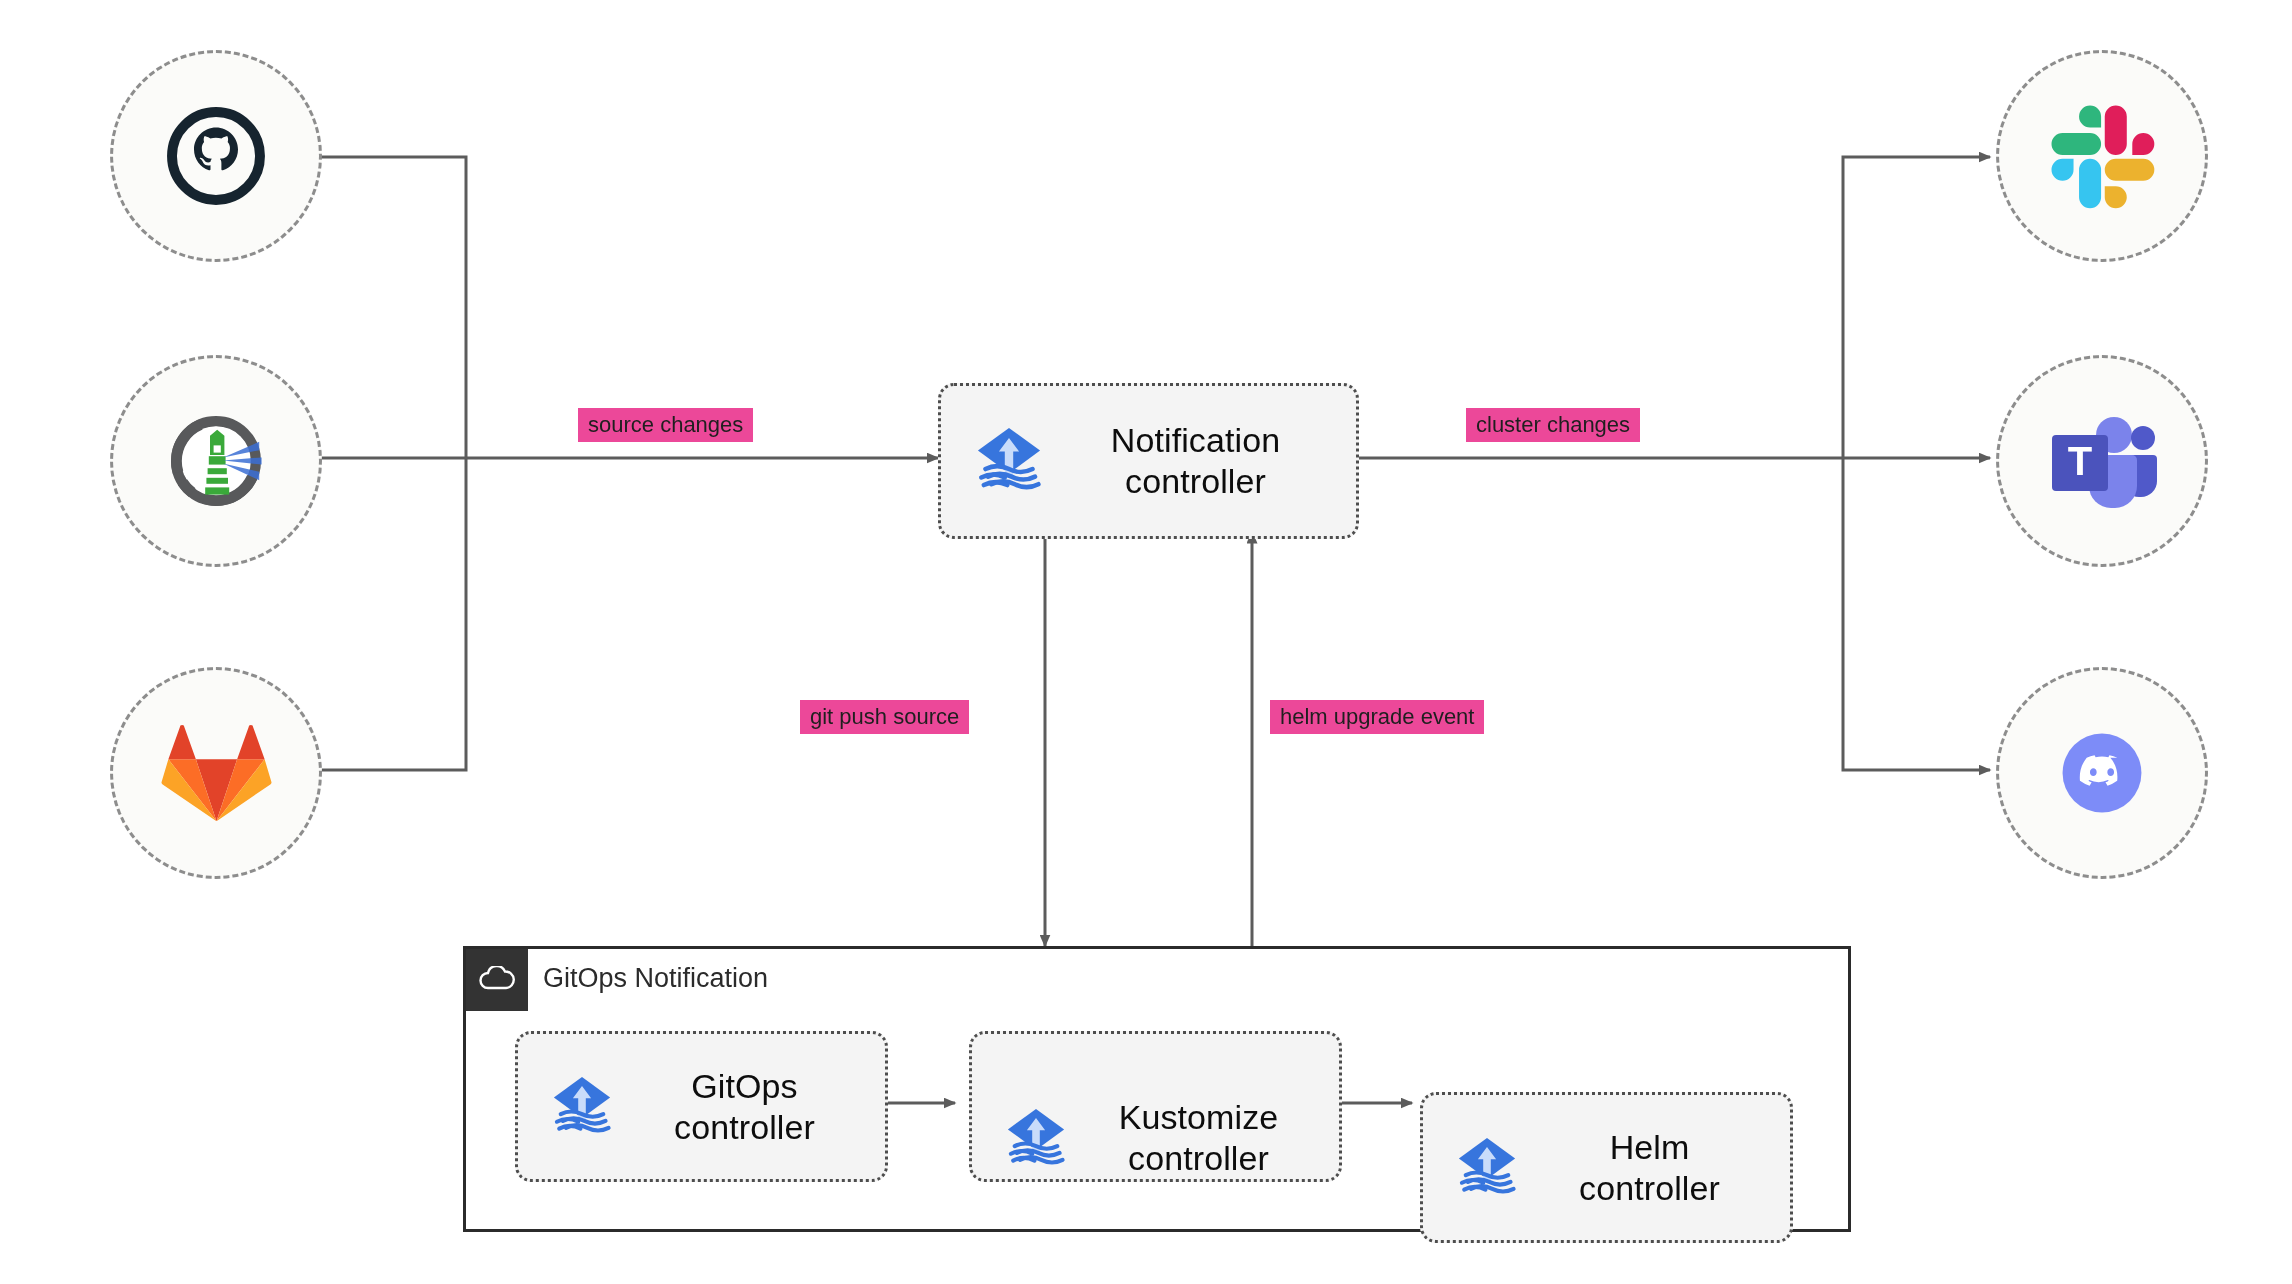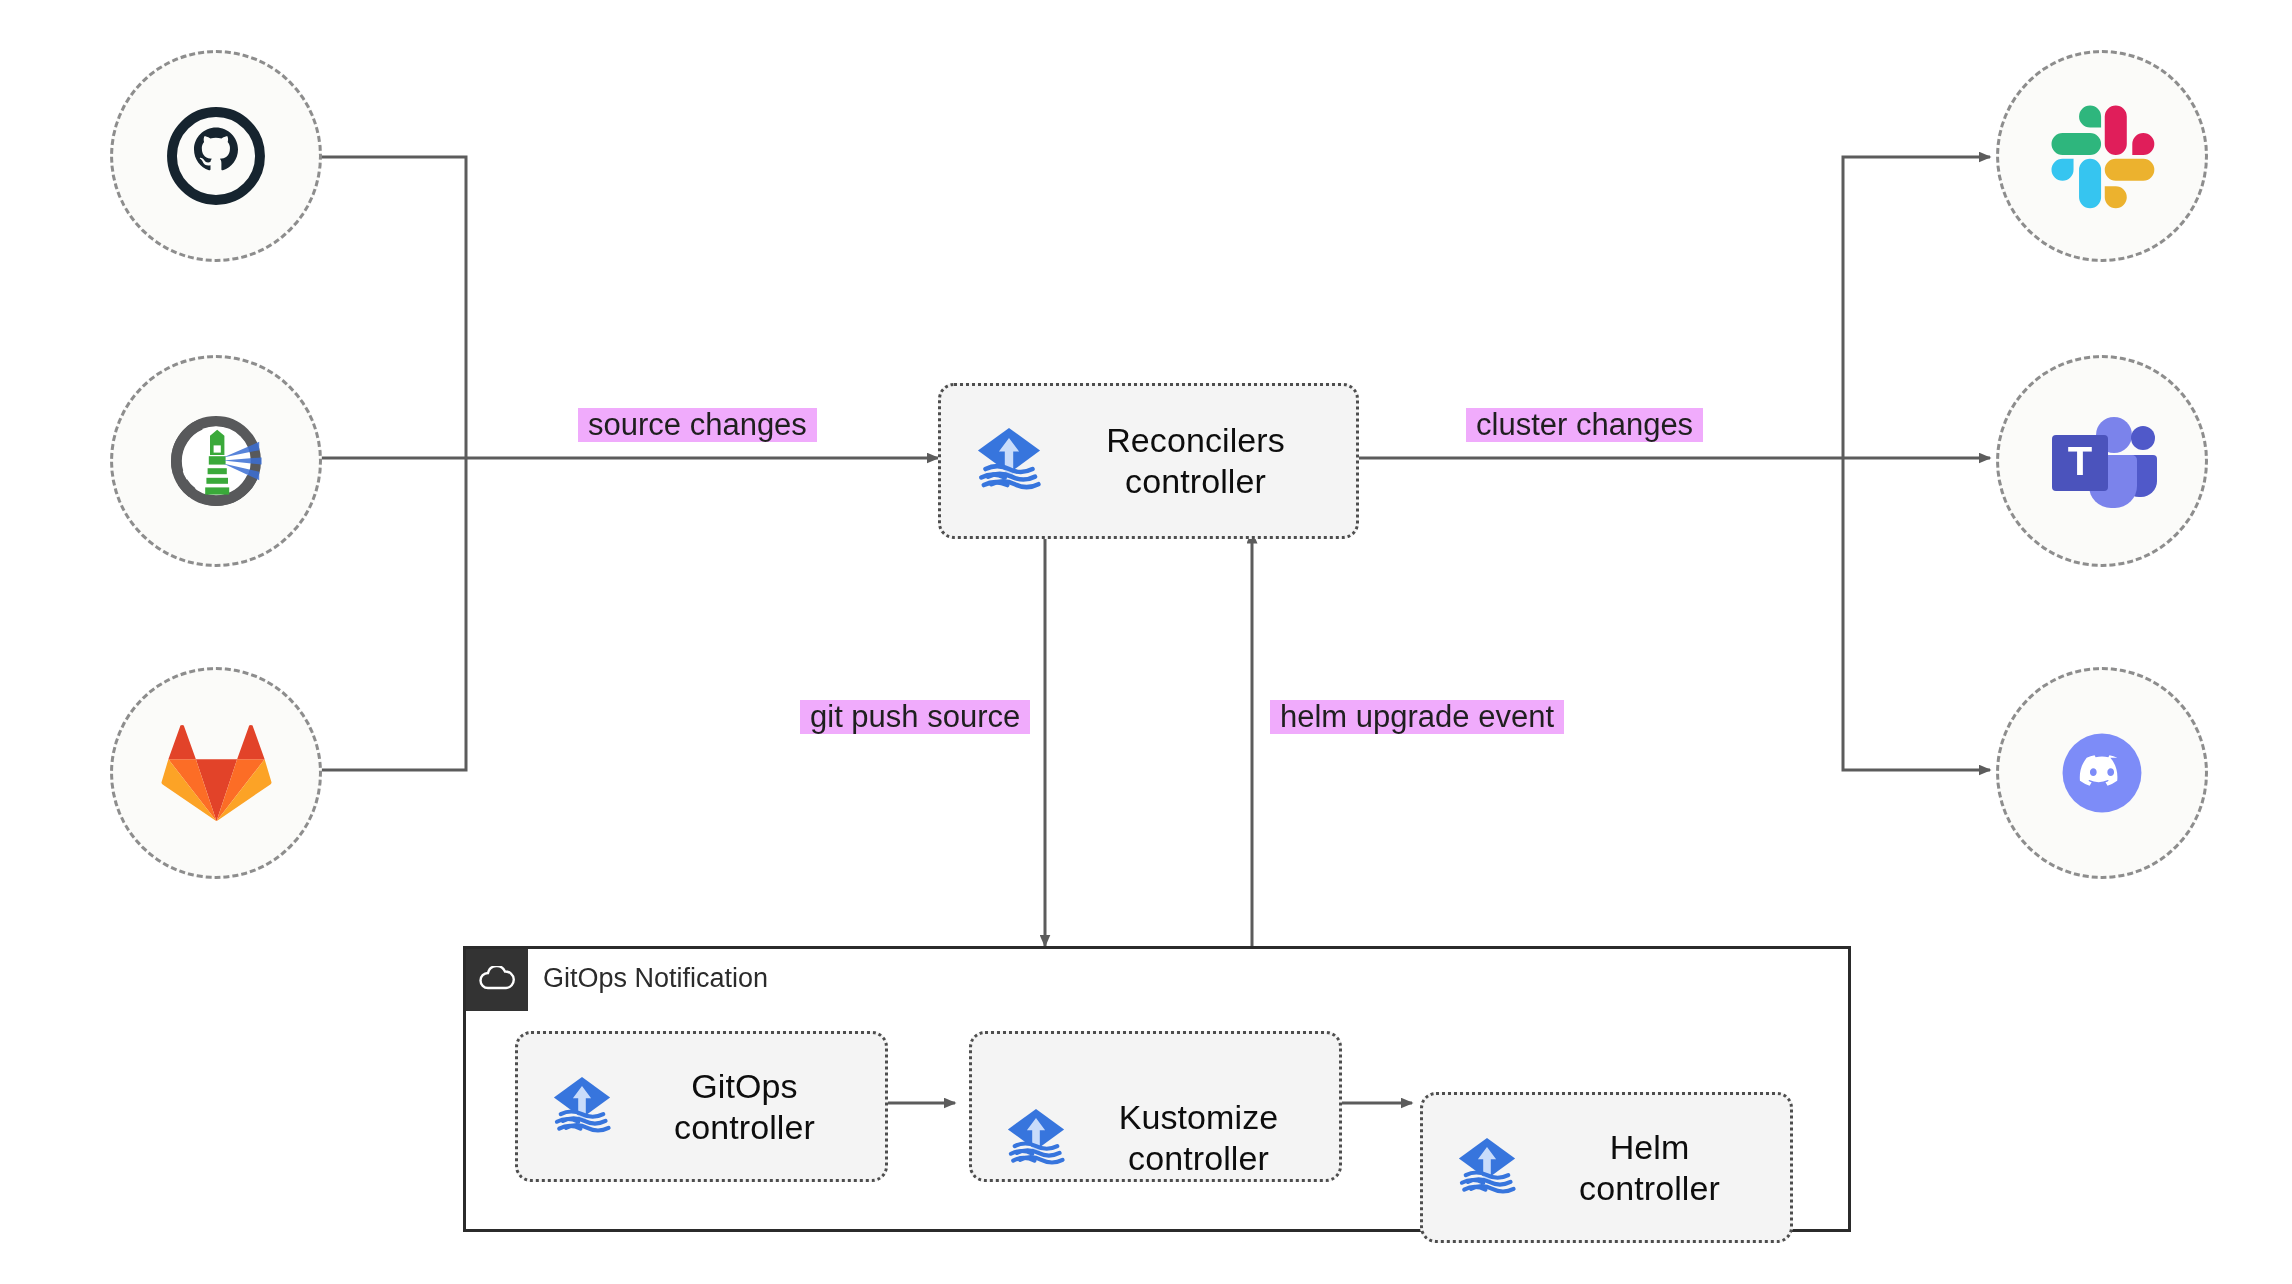--- a/index.html
+++ b/index.html
@@ -1,22 +1,22 @@
 <!DOCTYPE html>
 <html><head>
 <meta charset="utf-8">
 <style>
   html,body{margin:0;padding:0;background:#ffffff;}
   body{width:2292px;height:1284px;overflow:hidden;font-family:"Liberation Sans",sans-serif;}
   #stage{position:relative;width:2292px;height:1284px;background:#fff;}
   svg.layer{position:absolute;top:0;left:0;width:2292px;height:1284px;}
   .edge-label{
     position:absolute;font-family:"Liberation Sans",sans-serif;
-    font-size:31px;color:#1f1f1f;white-space:nowrap;
-    background:#f0abfc;padding:0 10px;line-height:34px;
+    font-size:22px;color:#1f1f1f;white-space:nowrap;
+    background:#ec4899;padding:0 10px;line-height:34px;
   }
   .node-circle{
     position:absolute;border-radius:50%;
     background:#fbfbf9;border:3px dashed #8d8d8d;
     display:flex;align-items:center;justify-content:center;
   }
   .ctrl-box{
     position:absolute;background:#f4f4f4;
     border:3px dotted #4d4d4d;border-radius:16px;
     display:flex;align-items:center;
@@ -148,21 +148,21 @@
         <g stroke="#3775dd" stroke-width="5.4" fill="none" stroke-linecap="round">
           <path d="M22 62 Q36 55 50 62 Q64 69 78 62"></path>
           <path d="M25 71 Q39 64 53 71 Q67 78 81 71"></path>
           <path d="M29 80 Q43 73 57 80 Q71 87 85 80"></path>
           <path d="M17 72 Q31 65 45 72"></path>
           <path d="M20 81 Q34 74 48 81"></path>
         </g>
       </svg>
     </span>
     <span class="ctrl-label">
-      <span>Reconcilers</span><br>
+      <span>Notification</span><br>
       <span>controller</span>
     </span>
   </div>
 
   <div class="group-box" style="left:463px;top:946px;width:1382px;height:280px;"></div>
   <div class="group-tab" style="left:466px;top:949px;">
     <svg width="40" height="28" viewBox="0 0 40 28">
       <path fill="none" stroke="#ffffff" stroke-width="2.4" d="M11 22a7.5 7.5 0 0 1 0-15 9 9 0 0 1 17-1.5 6.5 6.5 0 0 1 1 16.5z"></path>
     </svg>
   </div>

